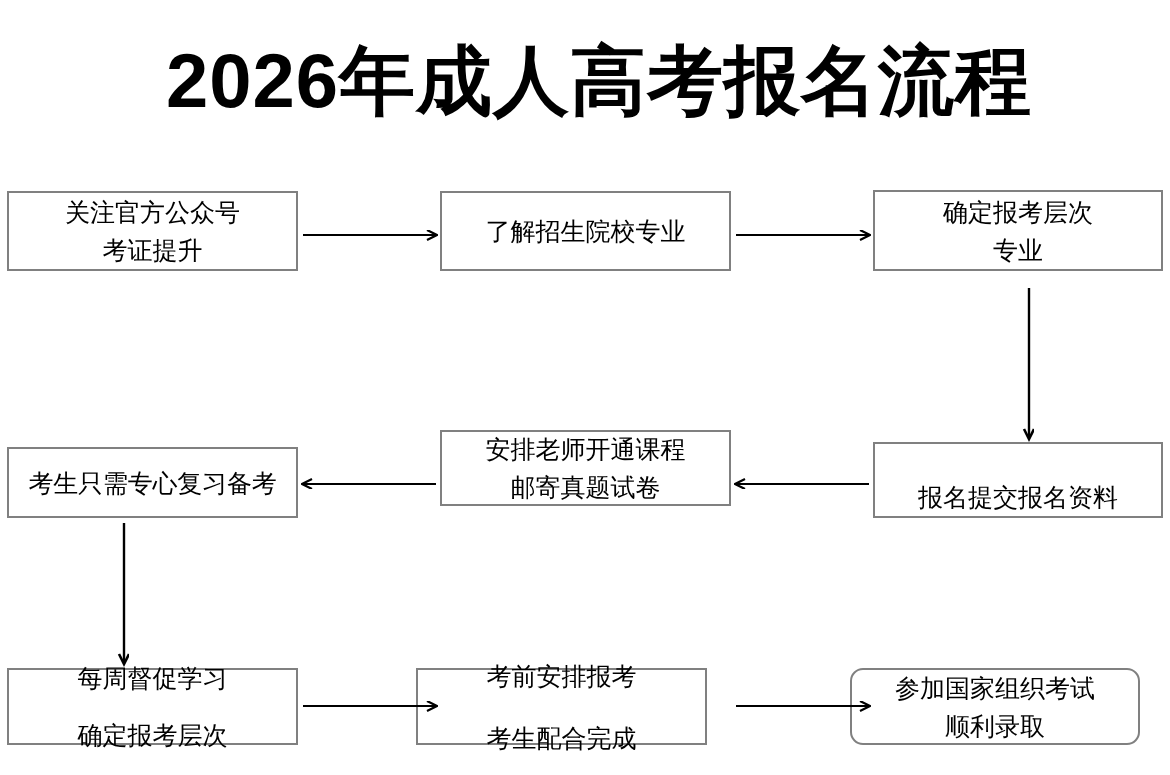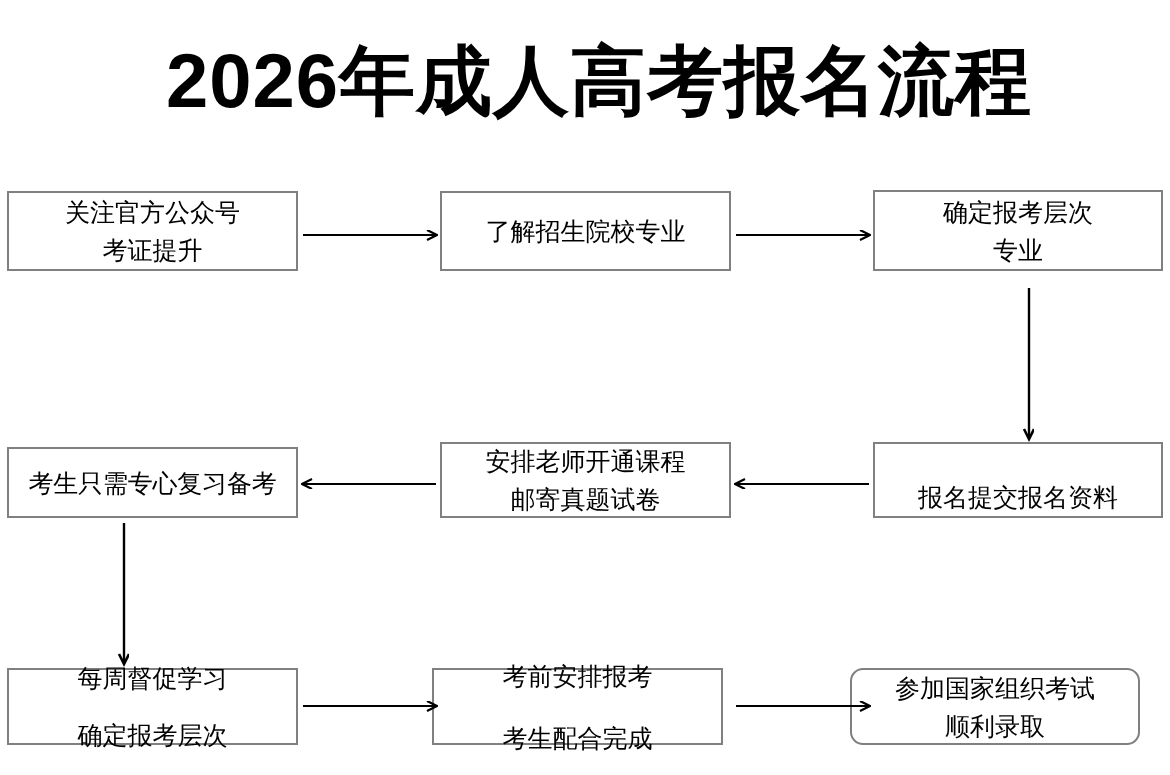--- a/index.html
+++ b/index.html
@@ -63,25 +63,25 @@
   .node.fit .line {
     letter-spacing: -0.2px;
   }
 
   
   #node-1 { left: 7px;   top: 191px; width: 291px; height: 80px; }
   #node-2 { left: 440px; top: 191px; width: 291px; height: 80px; }
   #node-3 { left: 873px; top: 190px; width: 290px; height: 81px; }
   
   #node-4 { left: 7px;   top: 447px; width: 291px; height: 71px; }
-  #node-5 { left: 440px; top: 442px; width: 291px; height: 76px; }
+  #node-5 { left: 440px; top: 430px; width: 291px; height: 76px; }
   #node-6 { left: 873px; top: 442px; width: 290px; height: 76px; justify-content: flex-end; }
   
   #node-7 { left: 7px;   top: 668px; width: 291px; height: 77px; gap: 19px; }
-  #node-8 { left: 432px; top: 668px; width: 291px; height: 77px; gap: 24px; }
+  #node-8 { left: 416px; top: 668px; width: 291px; height: 77px; gap: 24px; }
   #node-9 { left: 850px; top: 668px; width: 290px; height: 77px; border-radius: 13px; }
 
   
   .connectors {
     position: absolute;
     left: 0; top: 0;
     width: 1170px;
     height: 775px;
     pointer-events: none;
   }

